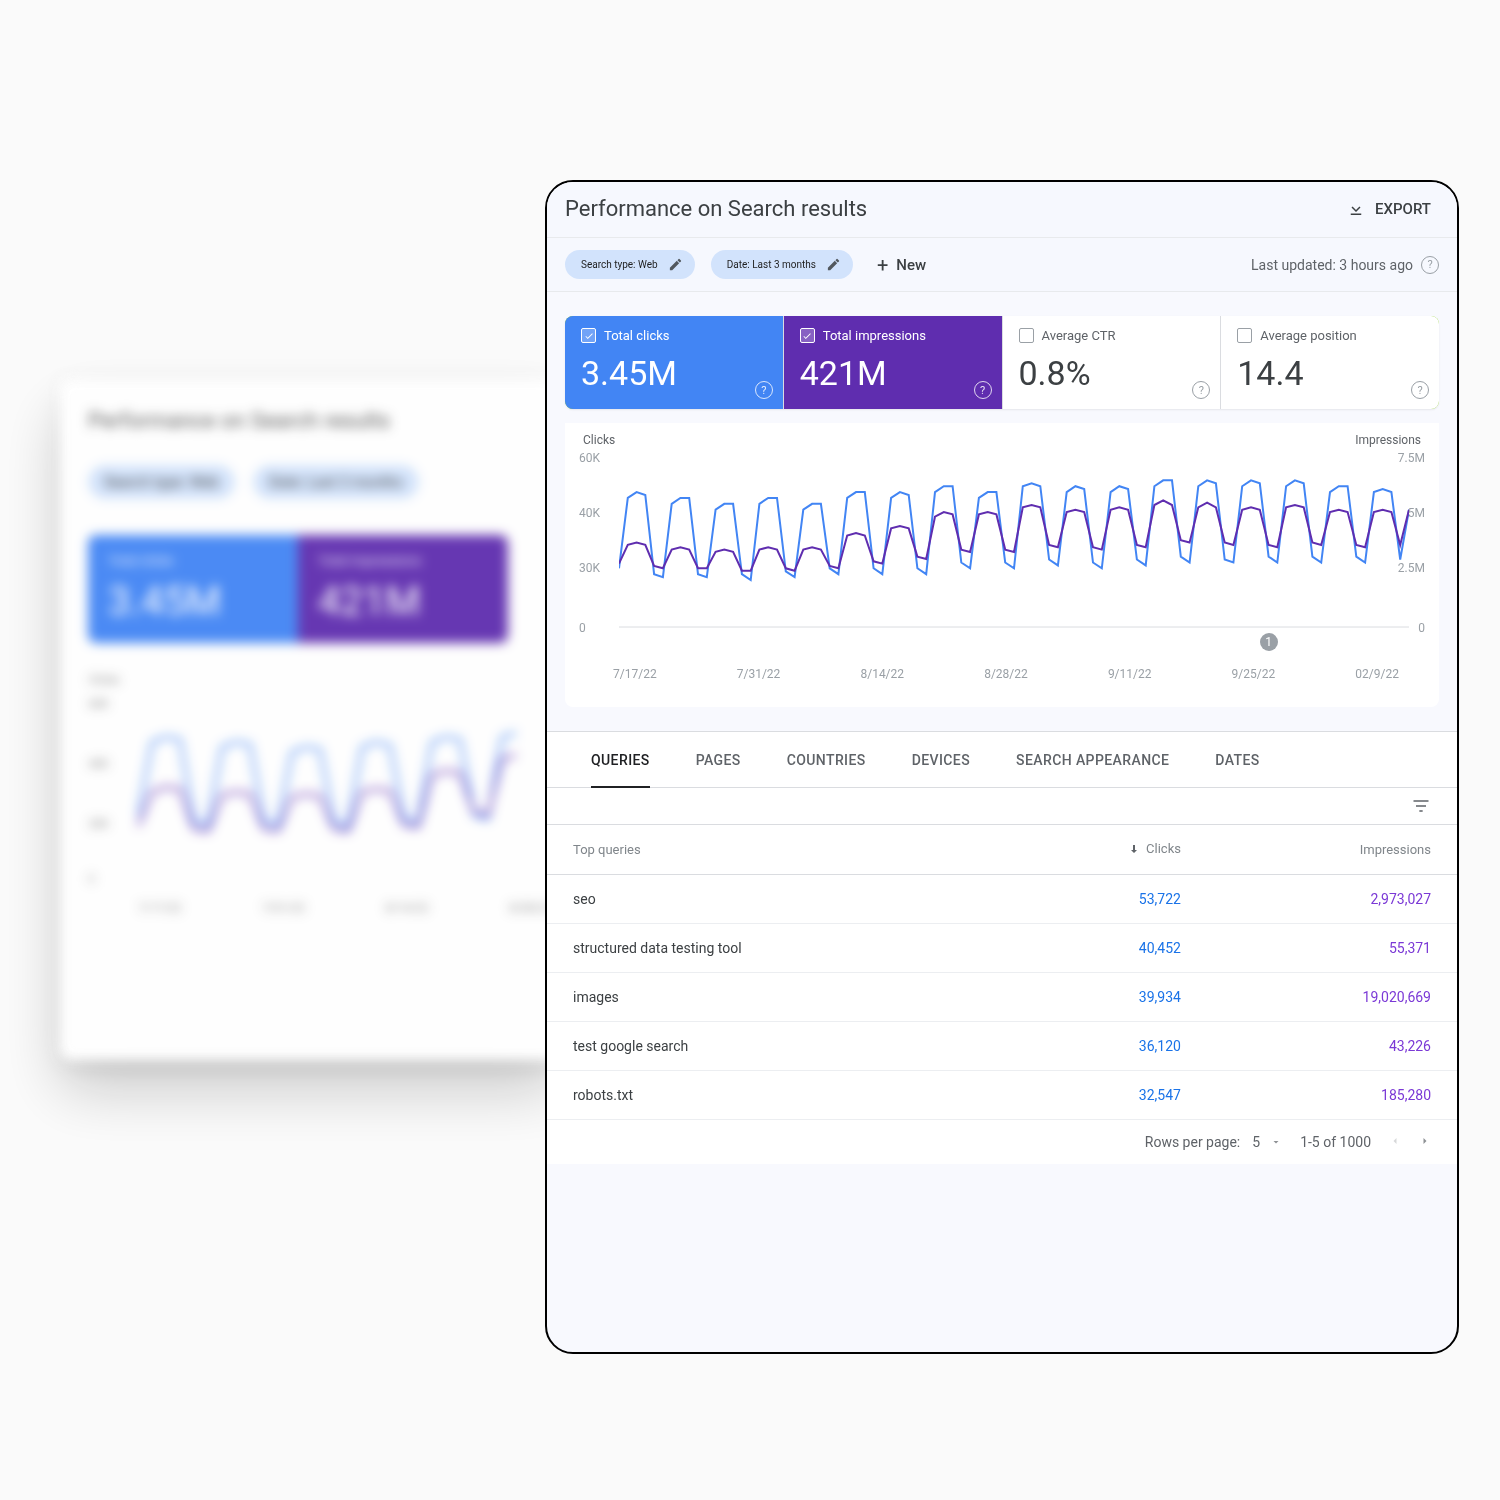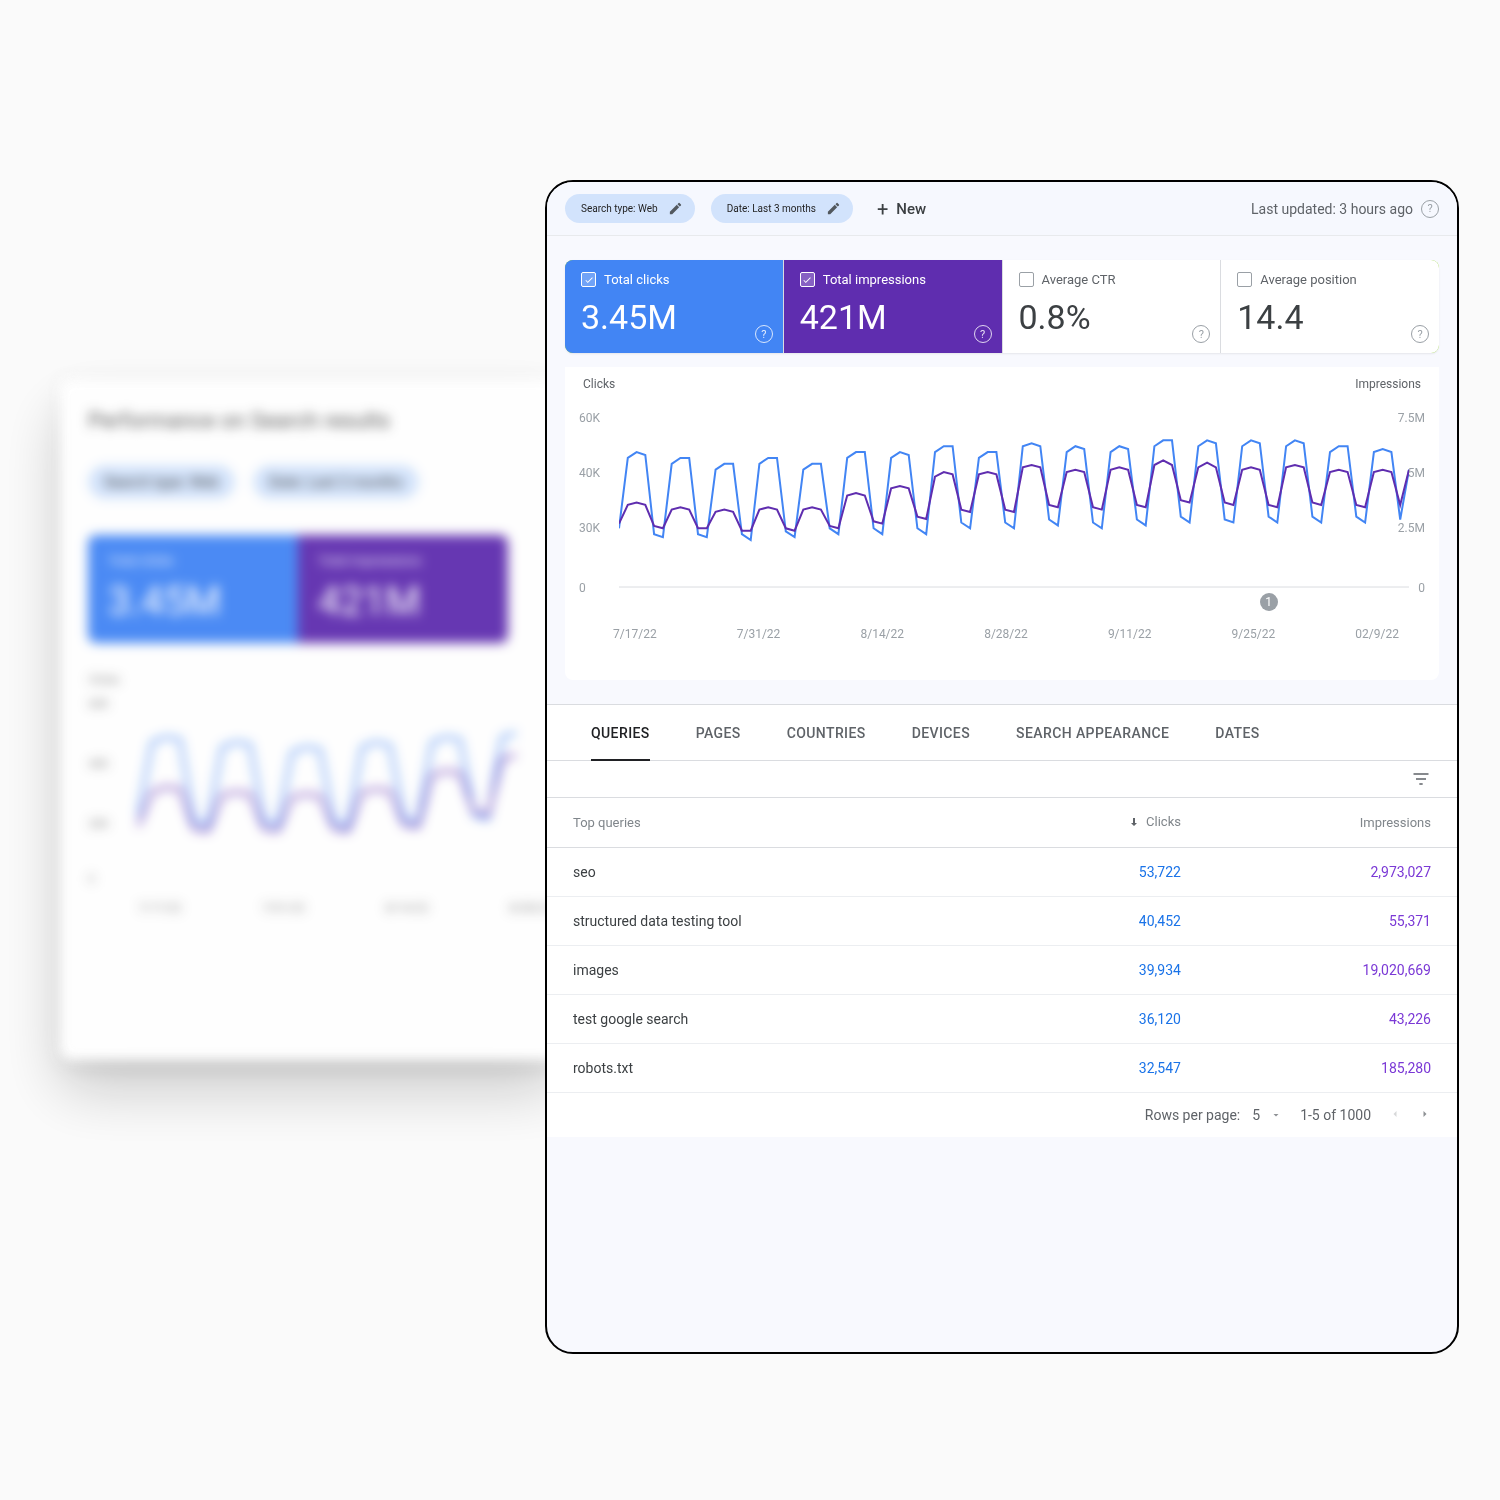--- a/index.html
+++ b/index.html
@@ -66,24 +66,24 @@
   .cb.on{background:rgba(255,255,255,.25)}
   .cb svg{width:10px;height:10px}
   .metric.plain .cb{border-color:#9aa0a6}
   .m-val{font-size:34px;font-weight:400;color:inherit}
   .metric.plain .m-val{color:#3c4043}
   .m-help{position:absolute;right:10px;bottom:10px}
   .metric.blue .help,.metric.purple .help{border-color:rgba(255,255,255,.8);color:rgba(255,255,255,.85)}
 
   .chart{margin:14px 18px 0 18px;background:#fff;border-radius:0 0 8px 8px;padding:10px 14px 22px 14px}
   .chart-top{display:flex;justify-content:space-between;font-size:12px;color:var(--muted);padding:0 4px}
-  .chart-body{position:relative;height:190px;margin-top:20px}
+  .chart-body{position:relative;height:190px;margin-top:4px}
   .yl{position:absolute;left:0;font-size:12px;color:#9aa0a6}
   .yr{position:absolute;right:0;font-size:12px;color:#9aa0a6}
-  .xaxis{display:flex;justify-content:space-between;font-size:12px;color:#9aa0a6;margin:26px 26px 17px 34px}
+  .xaxis{display:flex;justify-content:space-between;font-size:12px;color:#9aa0a6;margin:26px 26px 4px 34px}
   .marker{position:absolute;width:18px;height:18px;border-radius:50%;background:#9aa0a6;color:#fff;font-size:12px;display:flex;align-items:center;justify-content:center}
 
   .tabs-sec{margin:24px 0 0 0;background:#fff;border-top:1px solid var(--border)}
   .tabs{display:flex;gap:46px;padding:0 44px;border-bottom:1px solid var(--border)}
   .tab{padding:20px 0 18px 0;font-size:14px;font-weight:500;color:var(--muted);letter-spacing:.4px;cursor:pointer}
   .tab.active{color:#202124;border-bottom:2.5px solid #202124;margin-bottom:-1px}
   .filter-row{display:flex;justify-content:flex-end;padding:8px 26px 8px 26px;border-bottom:1px solid var(--border)}
   .filter-ic{width:20px;height:20px;cursor:pointer}
 
   table{width:100%;border-collapse:collapse}
@@ -139,20 +139,29 @@
       <div class="b-dates">
         <span>7/17/22</span>
         <span>7/31/22</span>
         <span>8/14/22</span>
         <span>8/28/22</span>
       </div>
     </div>
   </div>
 
   <div class="card">
+    <div class="header">
+      <div class="title">Performance on Search results</div>
+      <div class="export">
+        <svg class="dl-icon" viewBox="0 0 24 24" fill="#3c4043">
+            <path d="M5 20h14v-2H5v2zM12 3v10.17l4.59-4.58L18 10l-6 6-6-6 1.41-1.41L12 13.17V3h0z"></path>
+          </svg>
+        <span>EXPORT</span>
+      </div>
+    </div>
 
     <div class="filters">
       <div class="chip">
         <span>Search type: Web</span>
         <svg class="pen" viewBox="0 0 24 24" fill="#3c4043">
             <path d="M3 17.25V21h3.75L17.81 9.94l-3.75-3.75L3 17.25zM20.71 7.04a1 1 0 0 0 0-1.41l-2.34-2.34a1 1 0 0 0-1.41 0l-1.83 1.83 3.75 3.75 1.83-1.83z"></path>
           </svg>
       </div>
       <div class="chip">
         <span>Date: Last 3 months</span>

